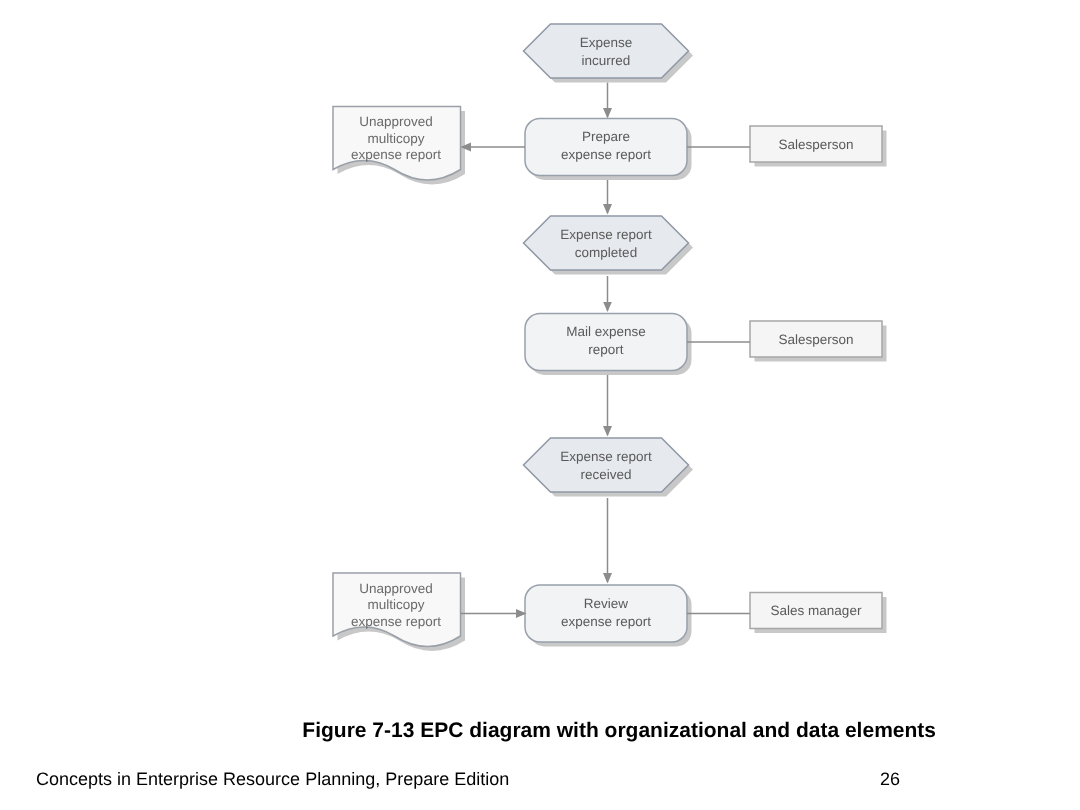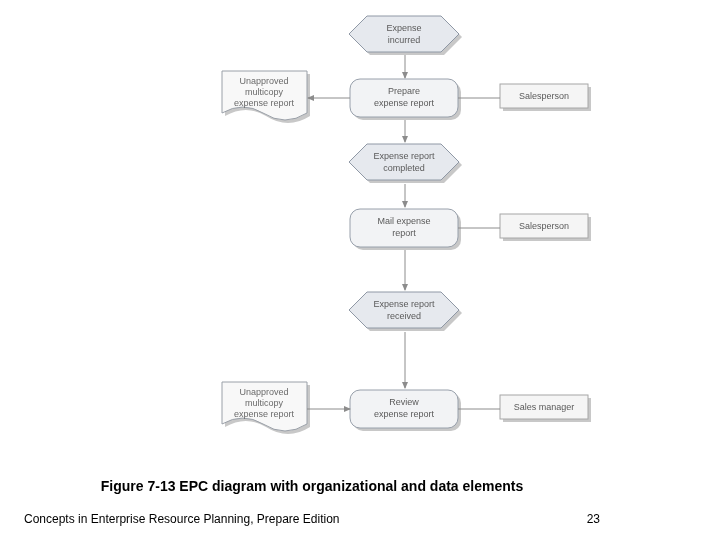--- a/index.html
+++ b/index.html
@@ -1,17 +1,17 @@
 <!DOCTYPE html>
 <html><head>
 <meta charset="utf-8">
 <style>
   html,body{margin:0;padding:0;width:720px;height:540px;background:#fff;font-family:Arial,Helvetica,sans-serif;color:#000;overflow:hidden}
   .slide{position:relative;width:624px;height:540px}
-  .caption{position:absolute;left:0;right:0;top:478px;text-align:center;font-weight:bold;font-size:14px}
+  .caption{position:absolute;left:0;right:0;top:478px;text-align:right;font-weight:bold;font-size:14px}
   .footer-left{position:absolute;left:24px;bottom:14px;font-size:12px}
   .footer-right{position:absolute;right:24px;bottom:14px;font-size:12px}
   svg{position:absolute;left:0;top:0}
   .node-text{font-family:Arial,Helvetica,sans-serif;font-size:9px;fill:#5a5a5a;text-anchor:middle}
   .side-text{font-family:Arial,Helvetica,sans-serif;font-size:9px;fill:#6a6a6a;text-anchor:middle}
   .shadow{fill:#c8c8c8}
   .eventFill{fill:#e6e9ee;stroke:#8f98a5;stroke-width:1}
   .funcFill{fill:#f2f3f5;stroke:#98a0ab;stroke-width:1}
   .orgFill{fill:#f5f5f5;stroke:#a6a6a6;stroke-width:1}
   .docFill{fill:#f8f8f8;stroke:#9aa0a8;stroke-width:1}
@@ -110,14 +110,14 @@
     <path class="docFill" d="M222,382 h85 v42 q-22,14 -44,0 q-20,-12 -41,0 z"></path>
     <text class="side-text" x="264" y="395">Unapproved</text>
     <text class="side-text" x="264" y="406">multicopy</text>
     <text class="side-text" x="264" y="417">expense report</text>
   </g>
   <line class="conn" x1="307" y1="409" x2="350" y2="409" marker-end="url(#ah)"></line>
 </svg>
 
 <div class="caption">Figure 7-13  EPC diagram with organizational and data elements</div>
 <div class="footer-left">Concepts in Enterprise Resource Planning, Prepare Edition</div>
-<div class="footer-right">23</div>
+<div class="footer-right">26</div>
 </div>
 
 </body></html>

